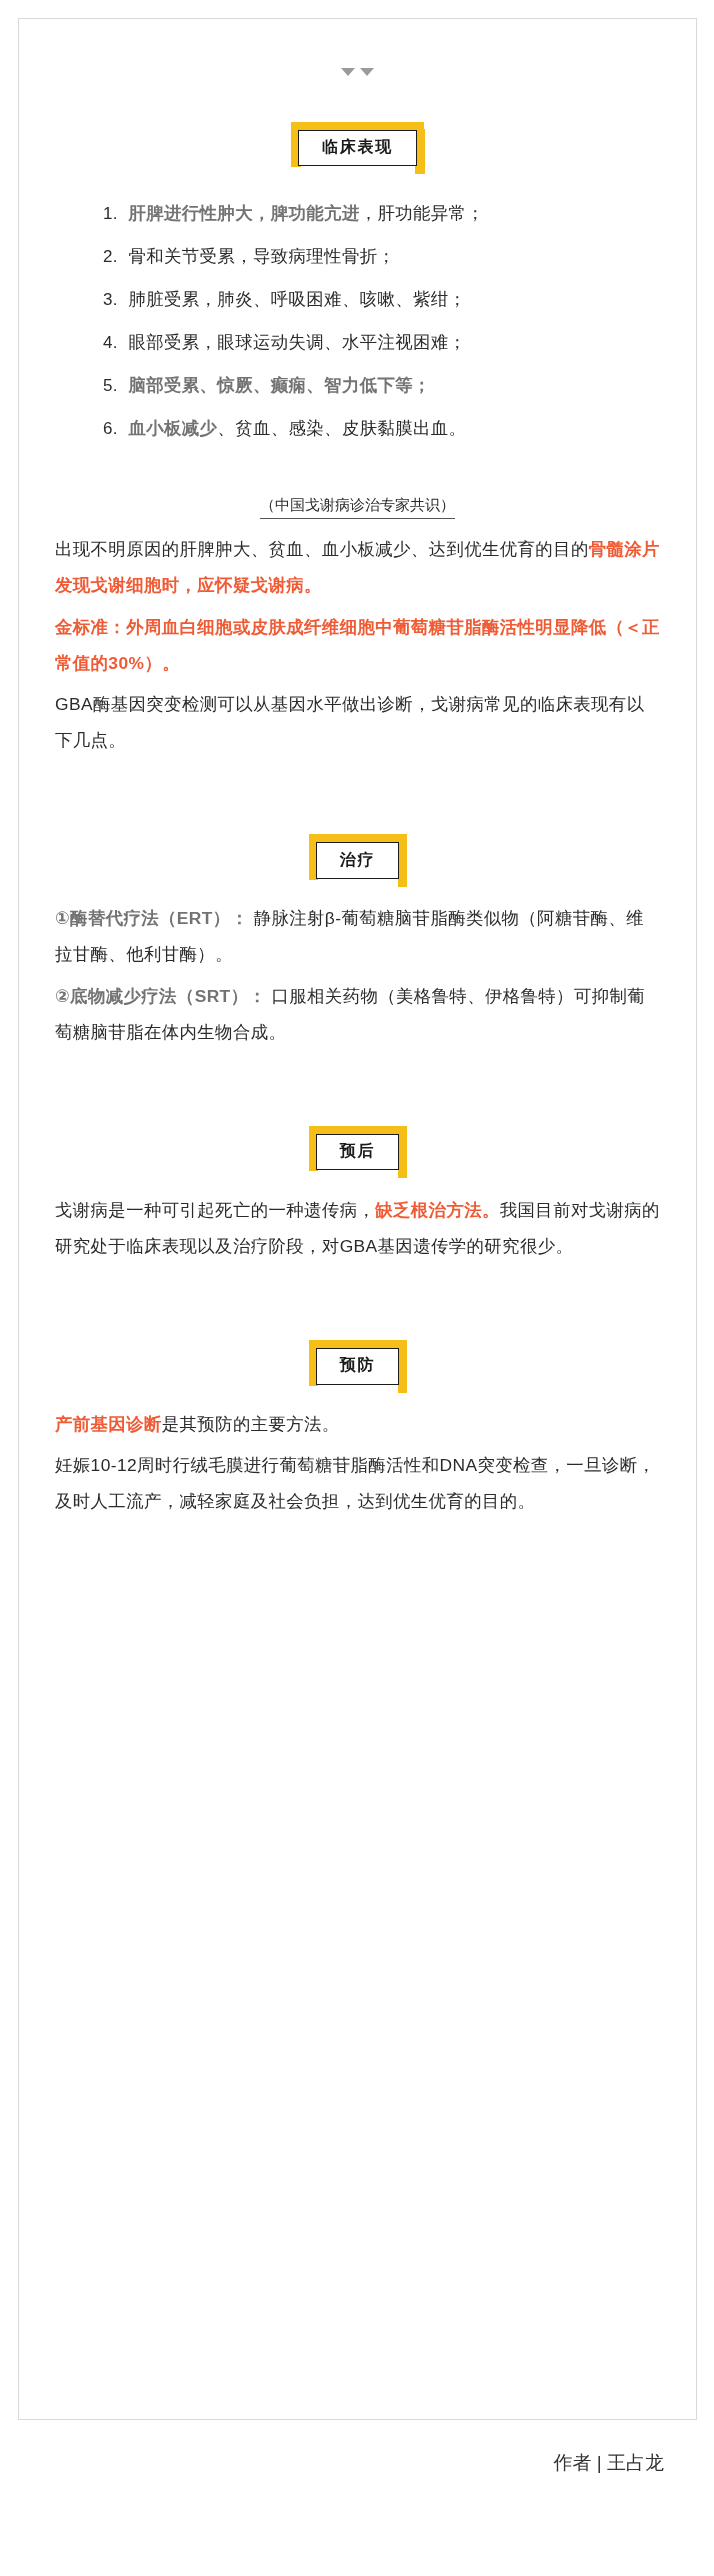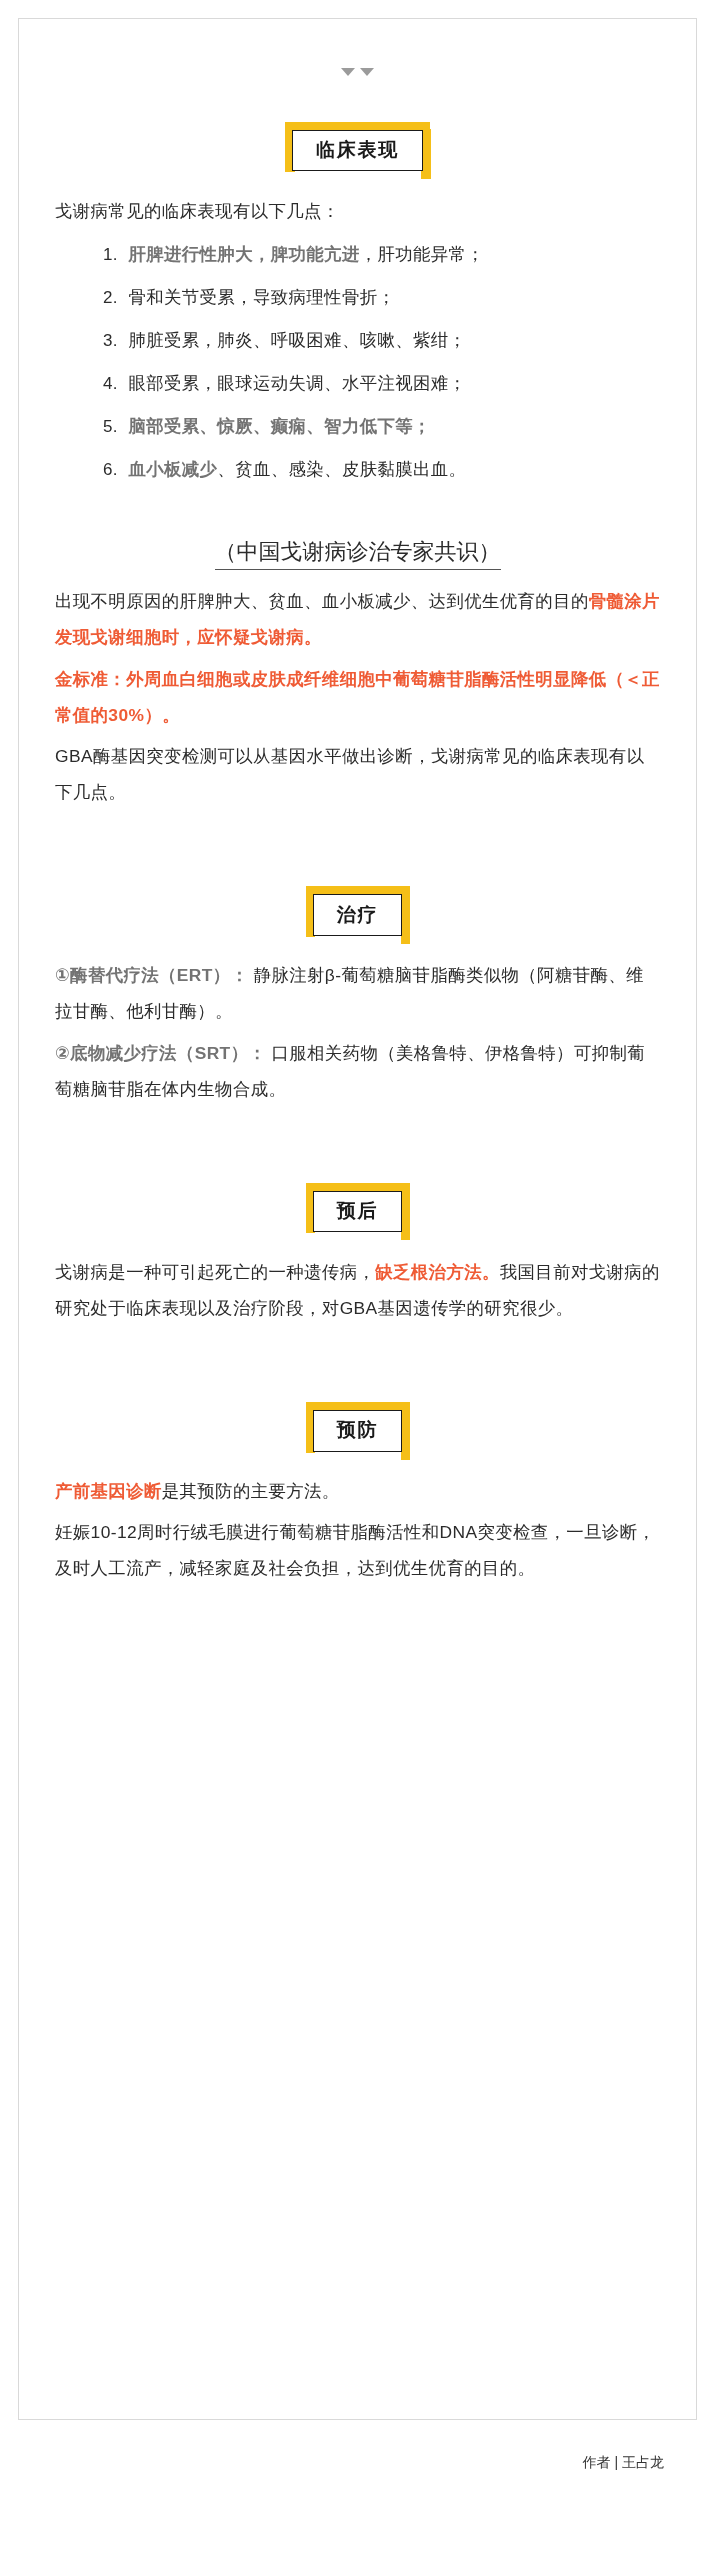--- a/index.html
+++ b/index.html
@@ -60,21 +60,21 @@
     display: inline-block;
     position: relative;
     padding: 0;
   }
   .badge-inner {
     display: inline-block;
     position: relative;
     background: #ffffff;
     border: 1.8px solid #1a1a1a;
     padding: 6.3px 23px 7.1px 23px;
-    font-size: 19px;
+    font-size: 16px;
     font-weight: bold;
     letter-spacing: 1.8px;
     color: #1a1a1a;
     z-index: 2;
   }
   .badge-accent {
     position: absolute;
     background: #f5bf18;
     z-index: 1;
   }
@@ -118,40 +118,40 @@
     padding-left: 5.4px;
   }
   ol.num-list li::marker {
     font-size: 17px;
     color: #2b2b2b;
   }
   .b { font-weight: bold; color: #737373; }
   .redb { color: #ef5b35; font-weight: bold; }
   .underline-note {
     text-align: center;
-    font-size: 22px;
+    font-size: 15px;
     color: #2b2b2b;
     padding: 1.8px 0 16px 0;
   }
   .underline-note span {
     border-bottom: 0.9px solid #555;
     padding-bottom: 4.5px;
   }
   .sec { position: relative; }
   .spacer-lg { height: 41px; }
 
   .footer {
     position: absolute;
     left: 0;
     top: 2442px;
     width: 714px;
     box-sizing: border-box;
     padding-right: 50px;
     text-align: right;
-    font-size: 14px;
+    font-size: 19px;
     line-height: 41px;
     color: #333333;
   }
 </style>
 </head>
 <body>
 
 <div class="page">
   <div class="card">
 
@@ -162,21 +162,20 @@
     <div class="sec">
       <div class="badge-wrap">
         <span class="badge">
           <span class="badge-accent top"></span>
           <span class="badge-accent left"></span>
           <span class="badge-accent right"></span>
           <span class="badge-inner">临床表现</span>
         </span>
       </div>
       <div class="body-text">
-        <p>戈谢病常见的临床表现有以下几点：</p>
         <ol class="num-list">
           <li><span class="b">肝脾进行性肿大，脾功能亢进</span><span>，肝功能异常；</span></li>
           <li><span class="b"></span><span>骨和关节受累，导致病理性骨折；</span></li>
           <li><span class="b"></span><span>肺脏受累，肺炎、呼吸困难、咳嗽、紫绀；</span></li>
           <li><span class="b"></span><span>眼部受累，眼球运动失调、水平注视困难；</span></li>
           <li><span class="b">脑部受累、惊厥、癫痫、智力低下等；</span><span></span></li>
           <li><span class="b">血小板减少</span><span>、贫血、感染、皮肤黏膜出血。</span></li>
         </ol>
       </div>
     </div>

